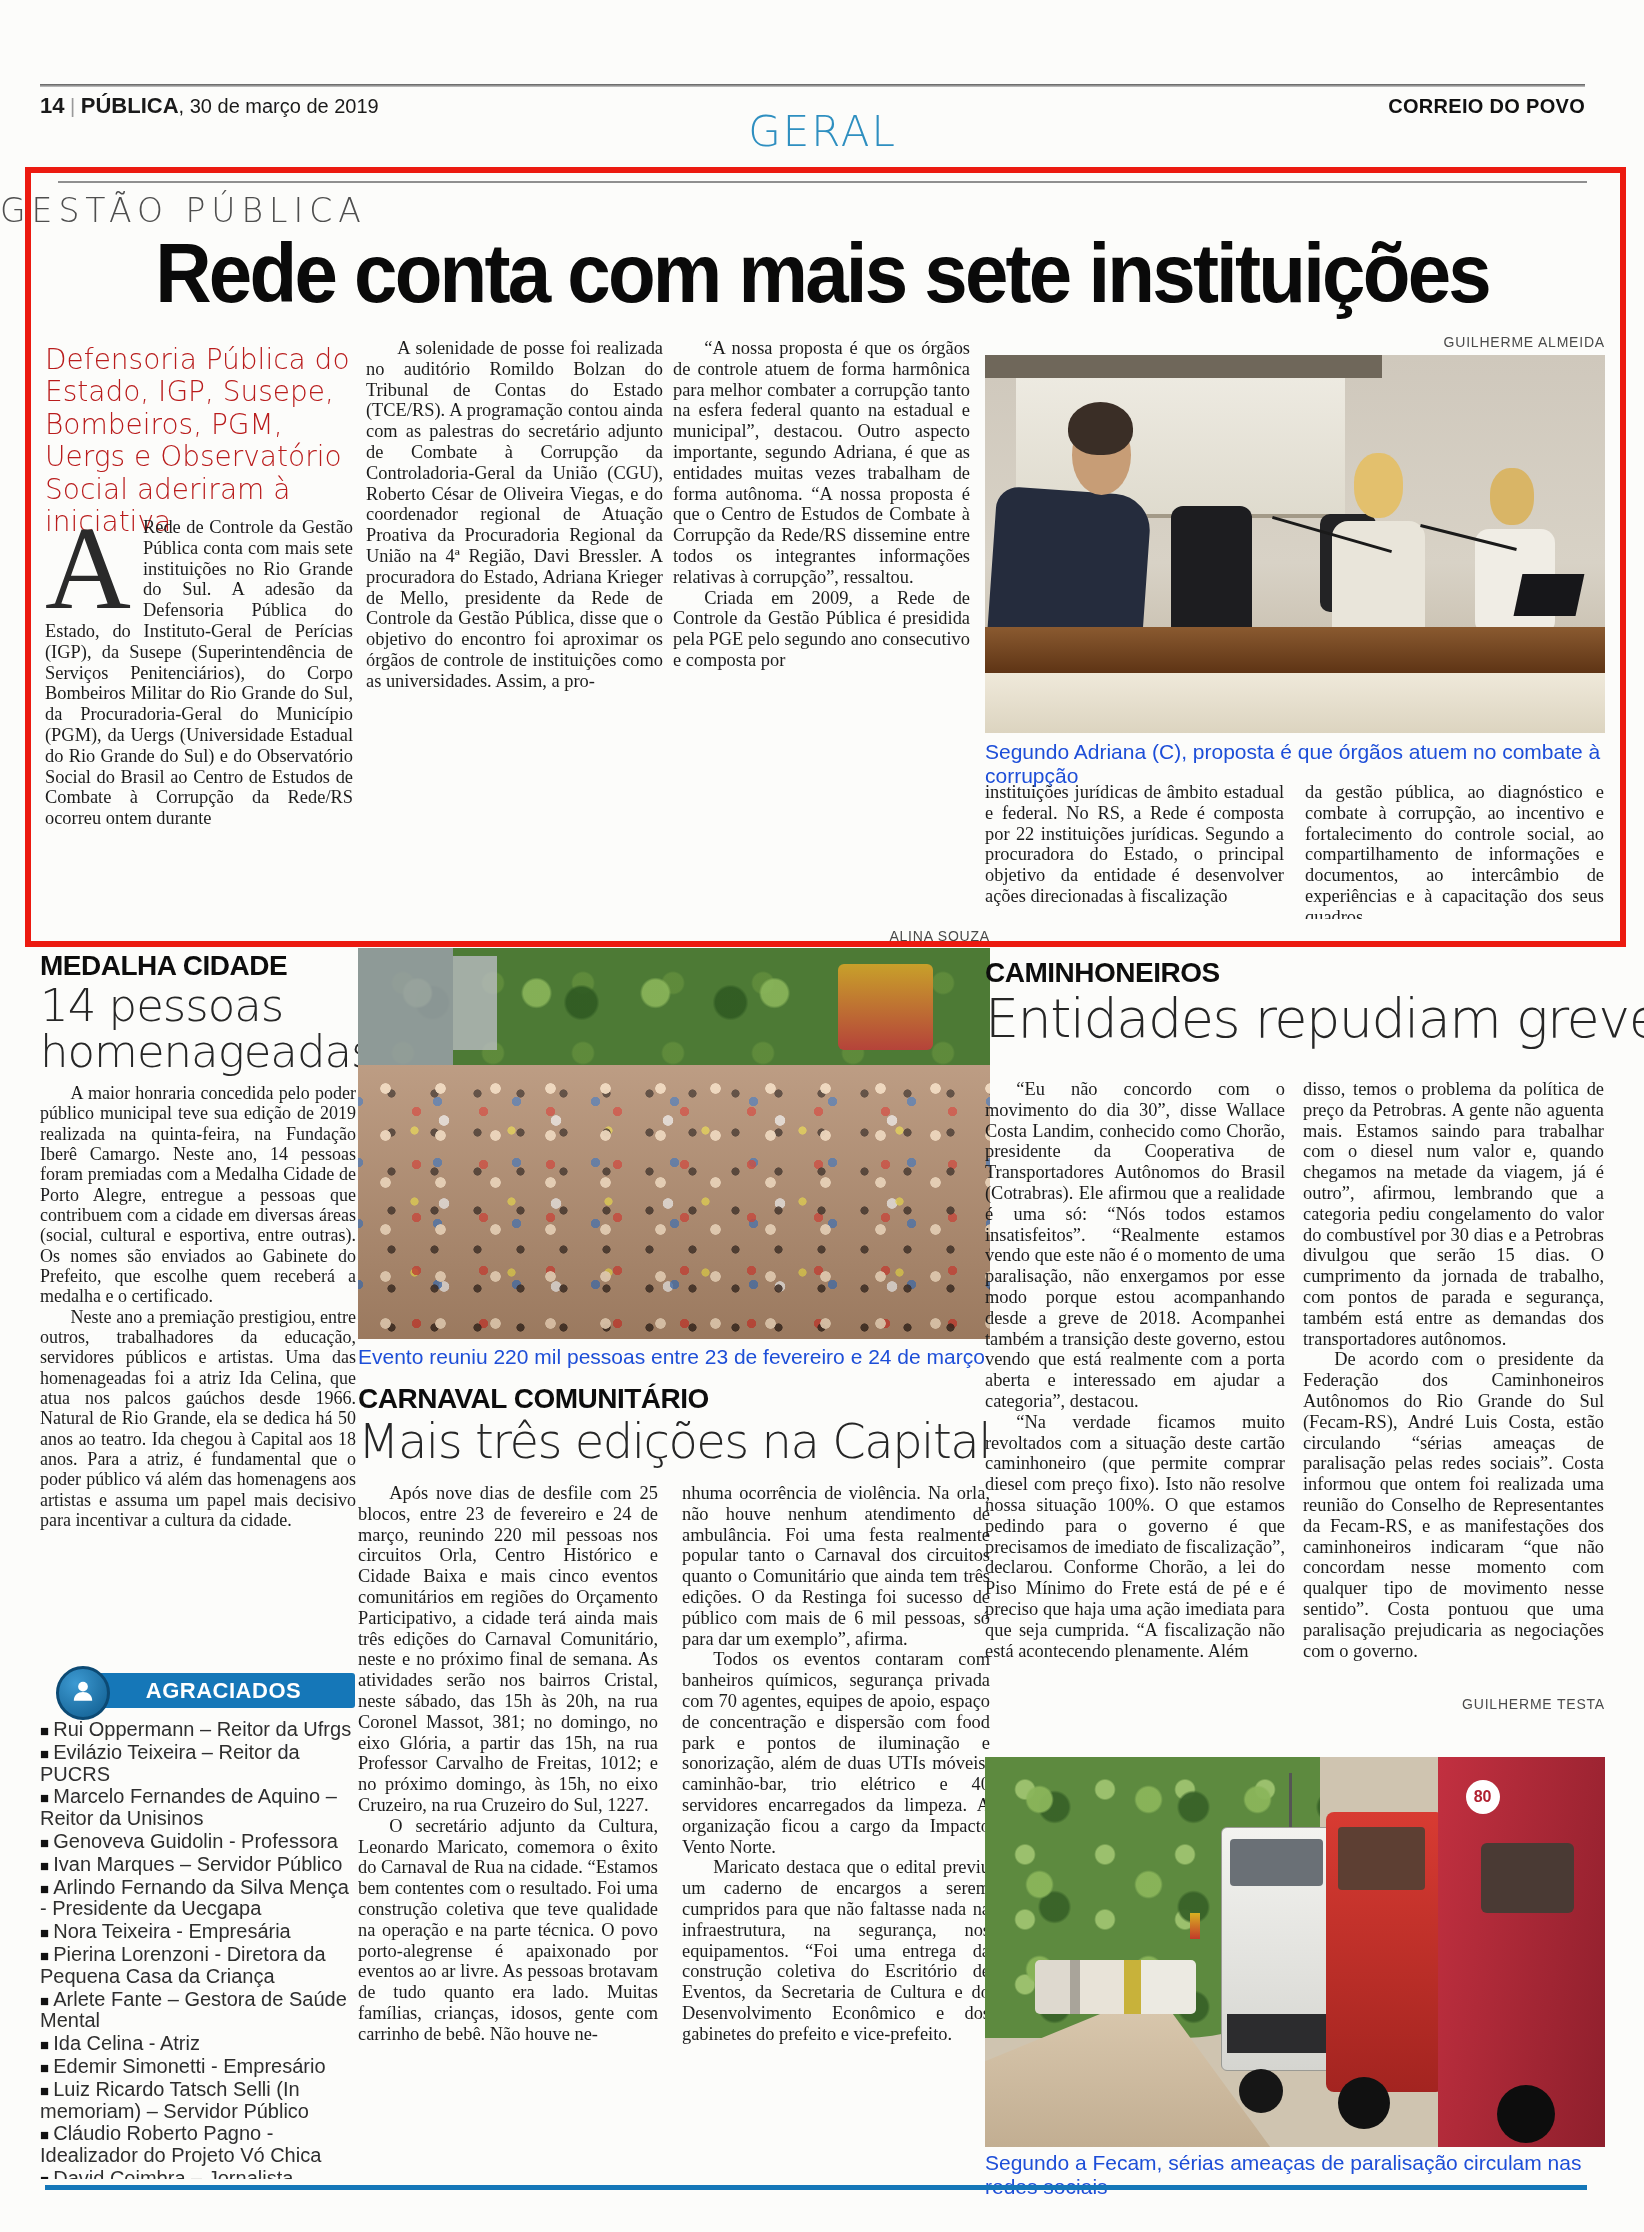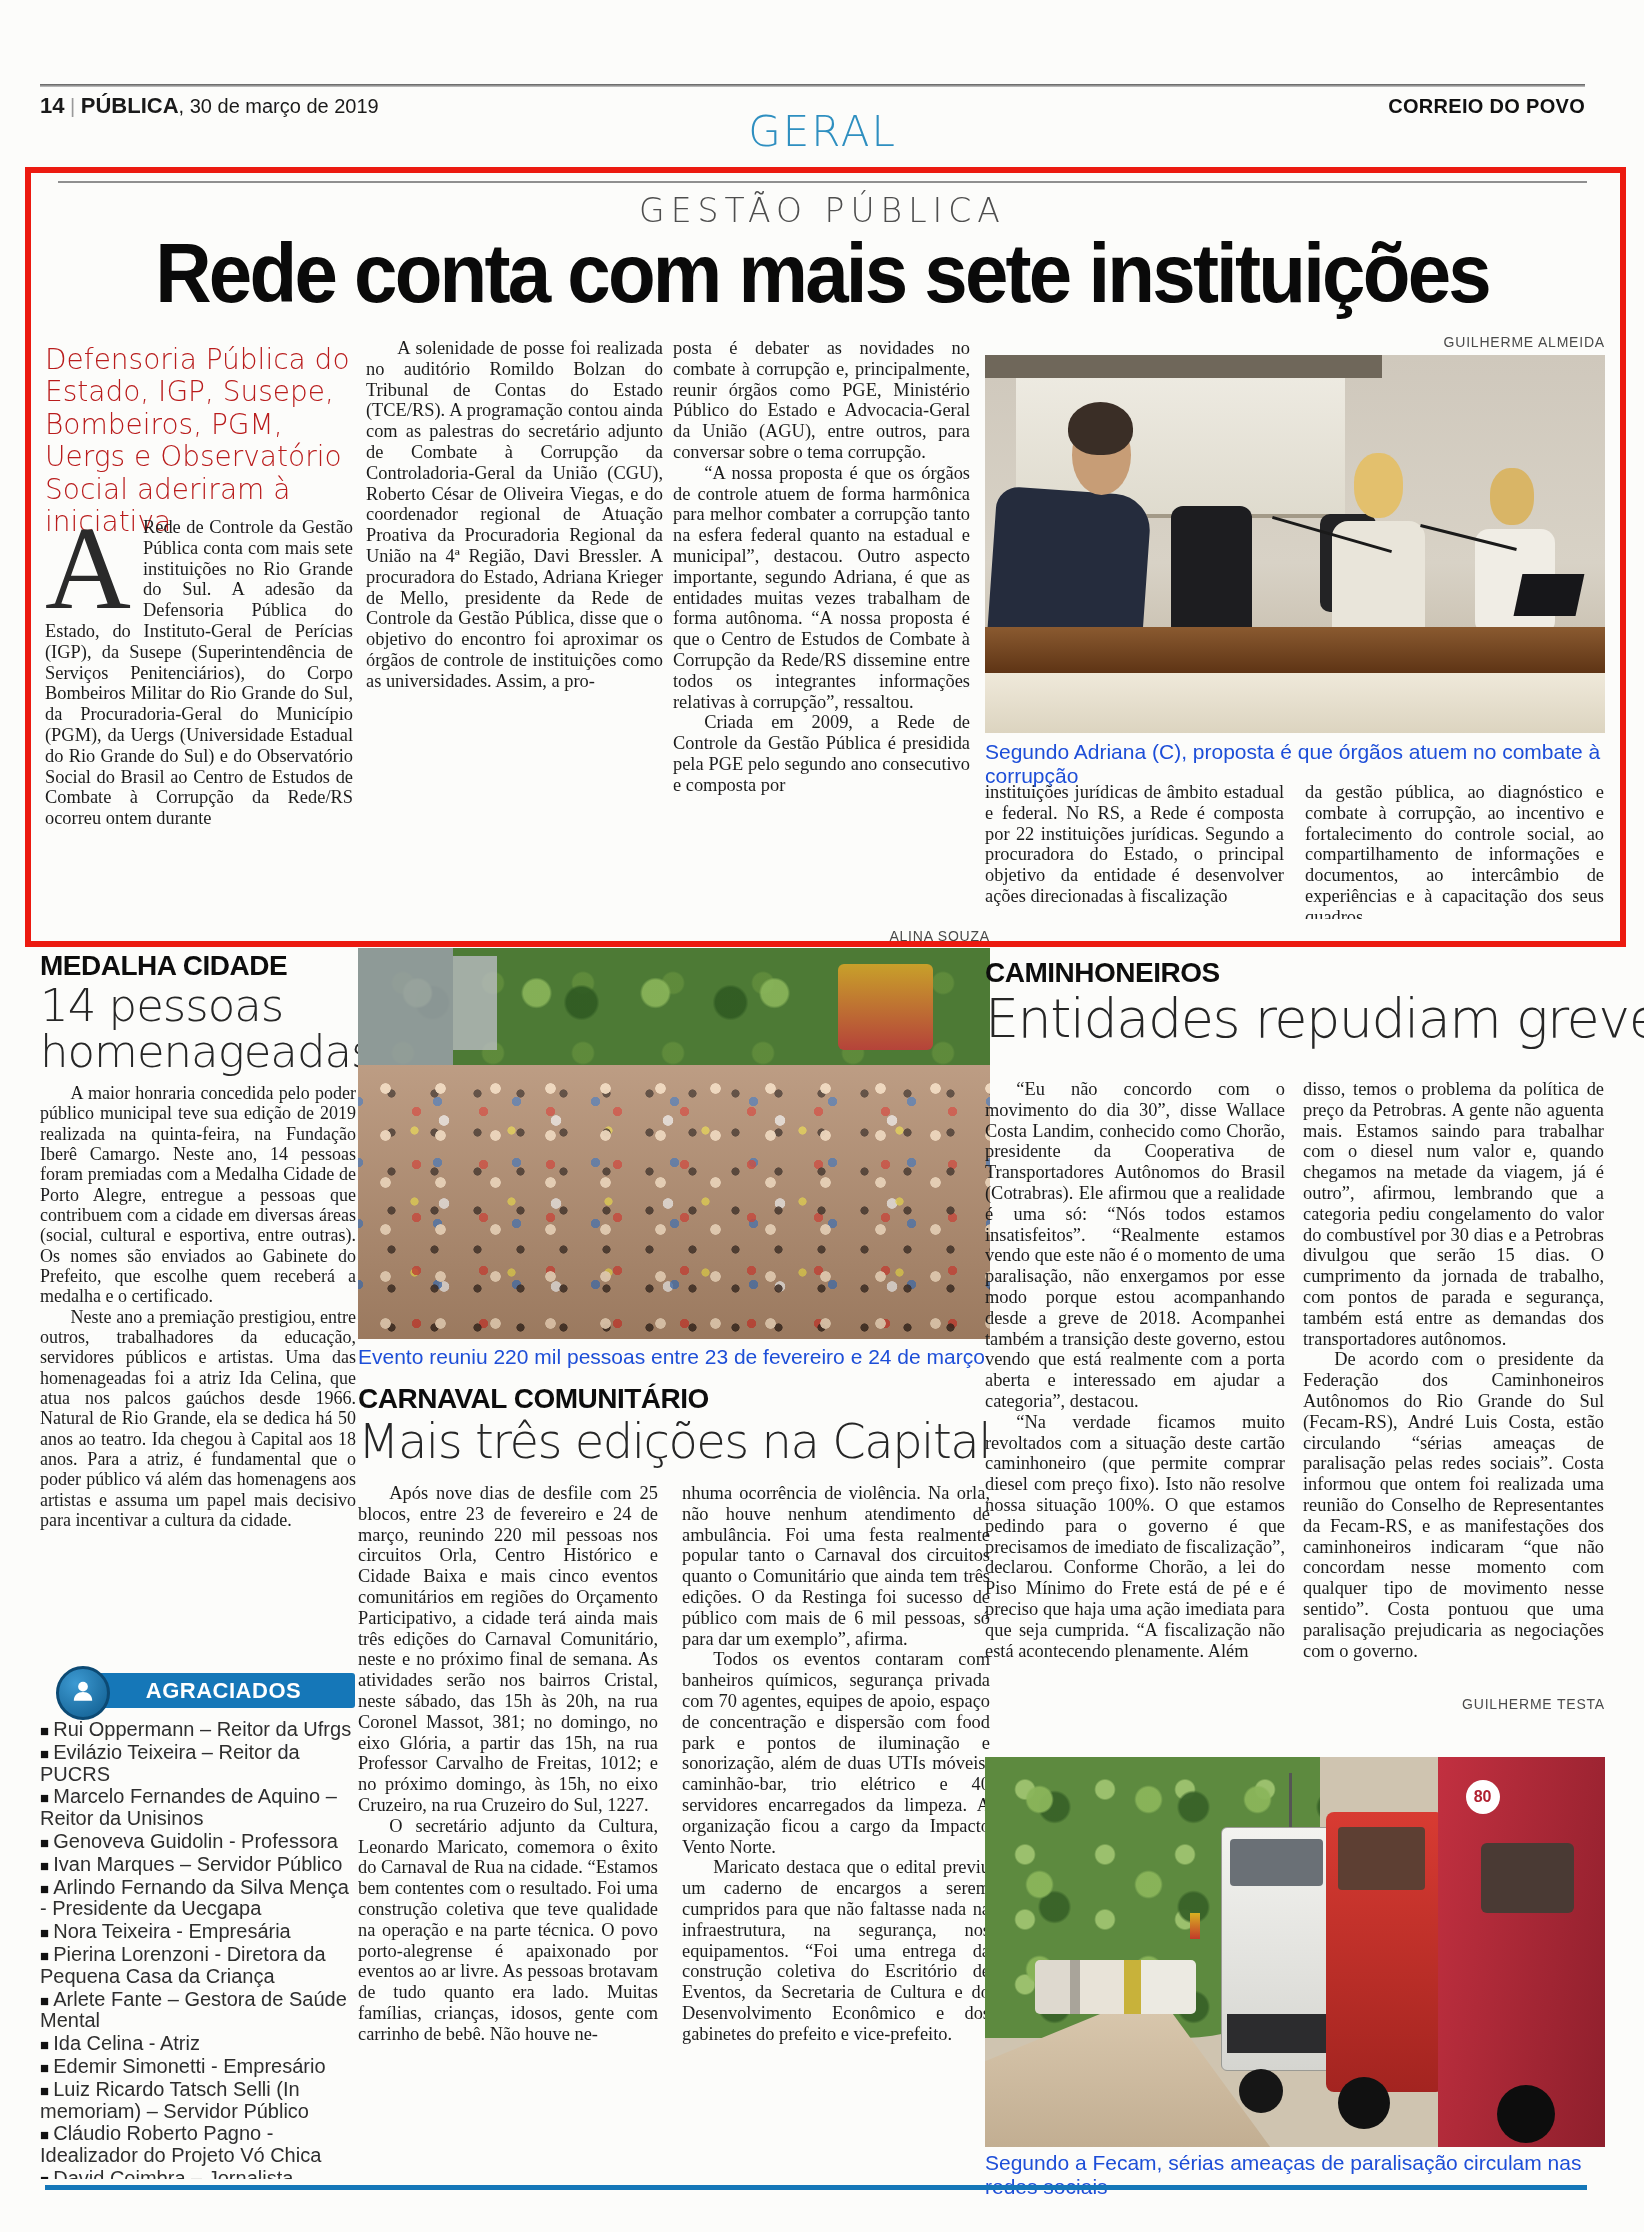--- a/index.html
+++ b/index.html
@@ -14,21 +14,21 @@
   .thin-rule{height:2px;background:#8f8f8f;}
   .blue-rule{height:5px;background:#1577b8;}
   
   .folio{font-family:"Liberation Sans",sans-serif;font-size:20px;color:#1a1a1a;}
   .folio b{font-size:22px;}
   .brand{font-family:"Liberation Sans",sans-serif;font-weight:700;font-size:20px;color:#111;text-align:right;letter-spacing:0.3px;}
   .section-title{font-family:"DejaVu Sans","Liberation Sans",sans-serif;font-weight:200;font-size:42px;color:#2e8fc0;text-align:center;letter-spacing:2px;}
   
   .red-box{border:6px solid #ec1a10;background:transparent;}
   
-  .kicker-light{font-family:"DejaVu Sans","Liberation Sans",sans-serif;font-weight:200;font-size:33px;color:#4e4e4e;text-align:center;letter-spacing:6px;}
+  .kicker-light{font-family:"DejaVu Sans","Liberation Sans",sans-serif;font-weight:200;font-size:33px;color:#4e4e4e;letter-spacing:6px;}
   .kicker-bold{font-family:"Liberation Sans",sans-serif;font-weight:700;font-size:28px;letter-spacing:-0.5px;color:#0d0d0d;}
   .lead-headline{text-align:center;white-space:nowrap;}
   .lead-headline span{display:inline-block;font-family:"Liberation Sans",sans-serif;font-weight:700;font-size:84px;letter-spacing:-3px;color:#0a0a0a;transform:scaleX(.93);transform-origin:center;}
   .h-light{font-family:"DejaVu Sans","Liberation Sans",sans-serif;font-weight:200;color:#262626;}
   .deck{font-family:"DejaVu Sans","Liberation Sans",sans-serif;font-weight:200;font-size:28px;line-height:1.16;color:#b91c1c;}
   
   .col{font-size:18.4px;line-height:1.13;text-align:justify;overflow:hidden;hyphens:auto;}
   .para{margin:0;}
   .ind{text-indent:1.7em;}
   .dropcap{float:left;font-family:"Liberation Serif",serif;font-weight:400;font-size:119px;line-height:.8;padding:4px 12px 0 0;color:#2a2a2a;}
@@ -90,21 +90,20 @@
 <div class="abs deck" style="left:45px;top:344px;width:306px;">Defensoria Pública do Estado, IGP, Susepe, Bombeiros, PGM, Uergs e Observatório Social aderiram à iniciativa</div>
 
 <div class="abs col" style="left:45px;top:517px;width:308px;height:402px;">
   <span class="dropcap">A</span>
   <p class="para">Rede de Controle da Gestão Pública conta com mais sete instituições no Rio Grande do Sul. A adesão da Defensoria Pública do Estado, do Instituto-Geral de Perícias (IGP), da Susepe (Superintendência de Serviços Penitenciários), do Corpo Bombeiros Militar do Rio Grande do Sul, da Procuradoria-Geral do Município (PGM), da Uergs (Universidade Estadual do Rio Grande do Sul) e do Observatório Social do Brasil ao Centro de Estudos de Combate à Corrupção da Rede/RS ocorreu ontem durante</p>
 </div>
 <div class="abs col" style="left:366px;top:338px;width:297px;height:583px;">
   <p class="para ind">A solenidade de posse foi realizada no auditório Romildo Bolzan do Tribunal de Contas do Estado (TCE/RS). A programação contou ainda com as palestras do secretário adjunto de Combate à Corrupção da Controladoria-Geral da União (CGU), Roberto César de Oliveira Viegas, e do coordenador regional de Atuação Proativa da Procuradoria Regional da União na 4ª Região, Davi Bressler. A procuradora do Estado, Adriana Krieger de Mello, presidente da Rede de Controle da Gestão Pública, disse que o objetivo do encontro foi aproximar os órgãos de controle de instituições como as universidades. Assim, a pro-</p>
 </div>
 <div class="abs col" style="left:673px;top:338px;width:297px;height:583px;">
-  <p class="para">posta é debater as novidades no combate à corrupção e, principalmente, reunir órgãos como PGE, Ministério Público do Estado e Advocacia-Geral da União (AGU), entre outros, para conversar sobre o tema corrupção.</p>
   <p class="para ind">“A nossa proposta é que os órgãos de controle atuem de forma harmônica para melhor combater a corrupção tanto na esfera federal quanto na estadual e municipal”, destacou. Outro aspecto importante, segundo Adriana, é que as entidades muitas vezes trabalham de forma autônoma. “A nossa proposta é que o Centro de Estudos de Combate à Corrupção da Rede/RS dissemine entre todos os integrantes informações relativas à corrupção”, ressaltou.</p>
   <p class="para ind">Criada em 2009, a Rede de Controle da Gestão Pública é presidida pela PGE pelo segundo ano consecutivo e composta por</p>
 </div>
 
 <div class="abs credit" style="left:985px;top:334px;width:620px;">GUILHERME ALMEIDA</div>
 
 <div class="abs photo photo-panel" style="left:985px;top:355px;width:620px;height:378px;">
   <div style="left:0;top:0;width:64%;height:6%;background:#6f675a;"></div>
   <div style="left:5%;top:6%;width:53%;height:36%;background:linear-gradient(#edeae1,#dfdbce);box-shadow:0 4px 0 #a39a88;"></div>
   <div style="left:30%;top:40%;width:13%;height:36%;background:#1d1d20;border-radius:12px;"></div>

